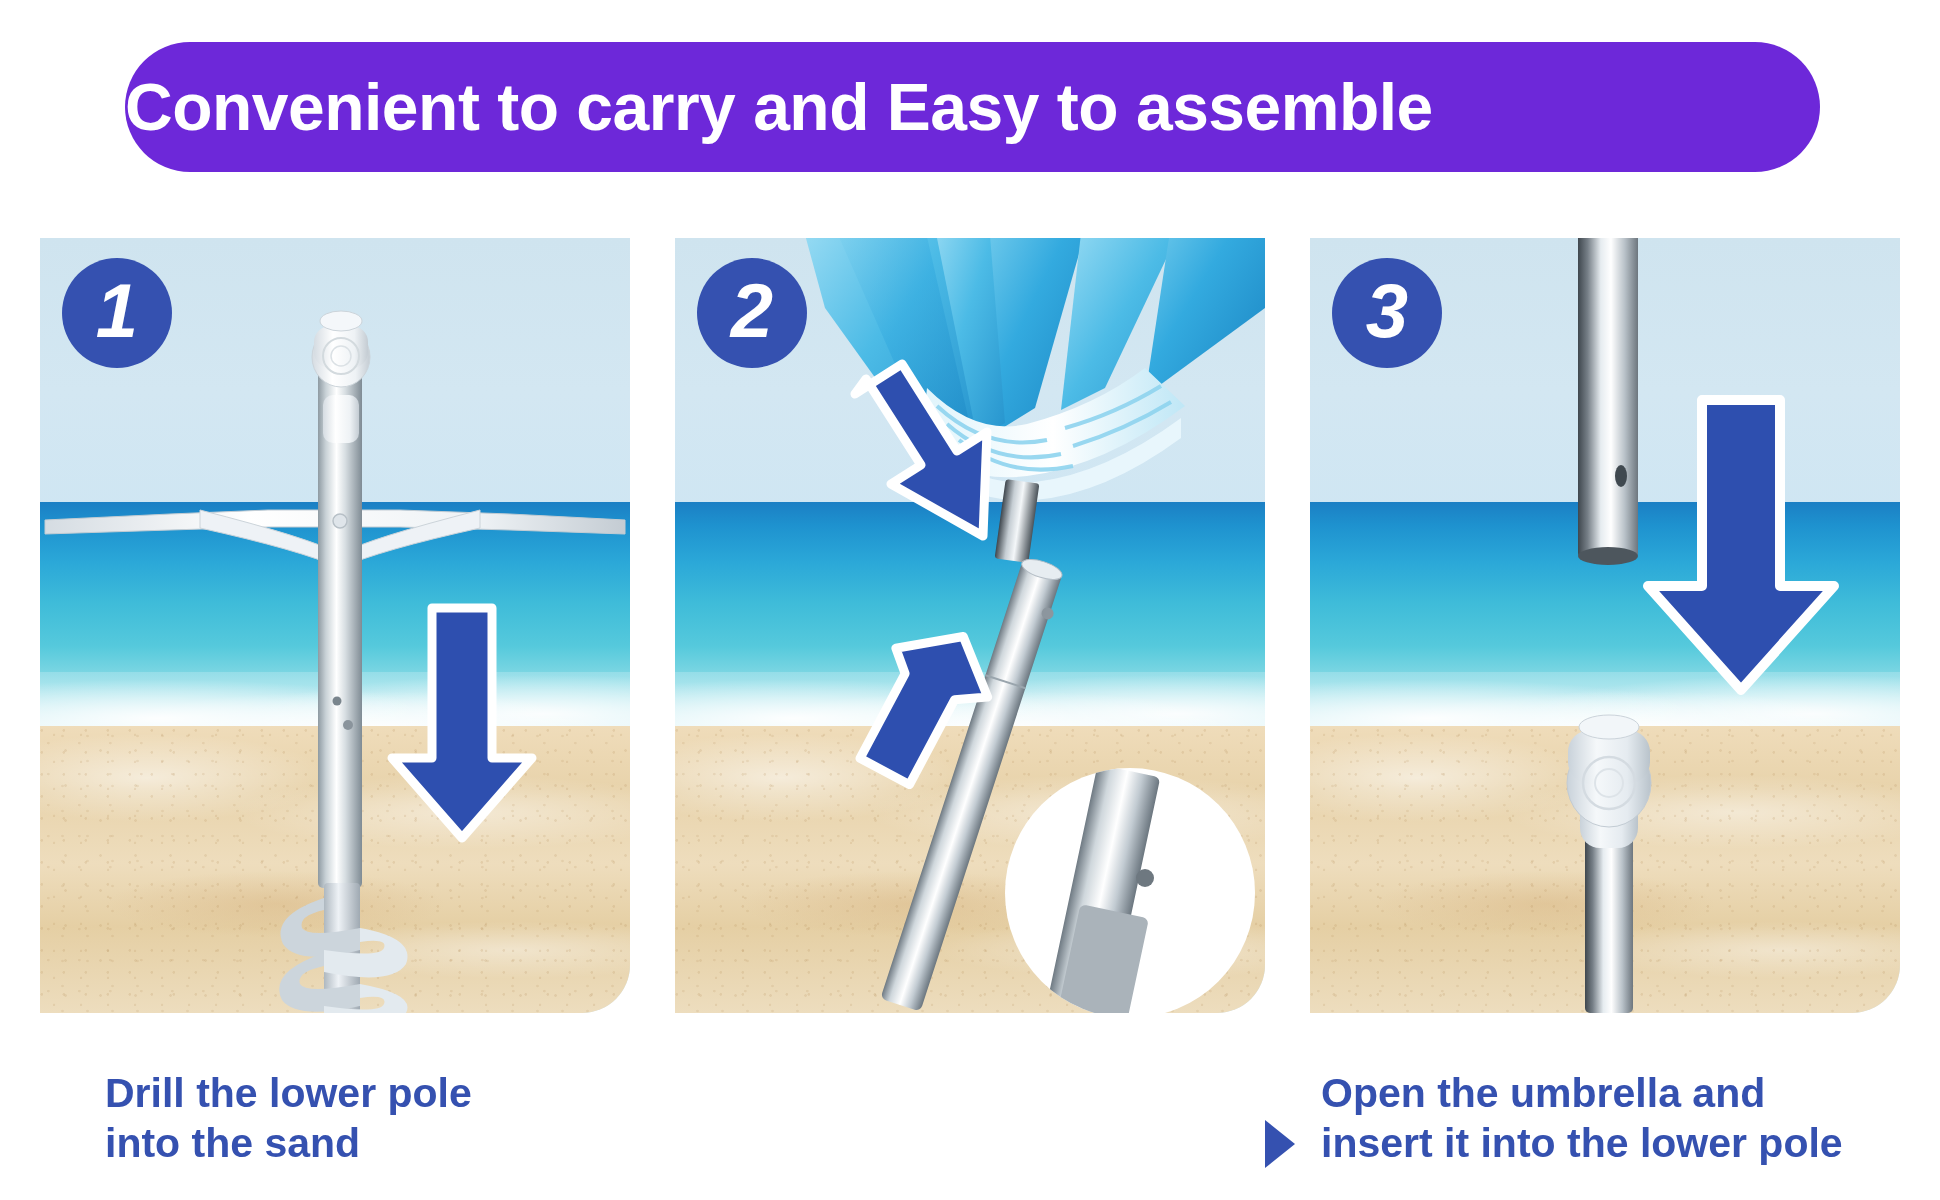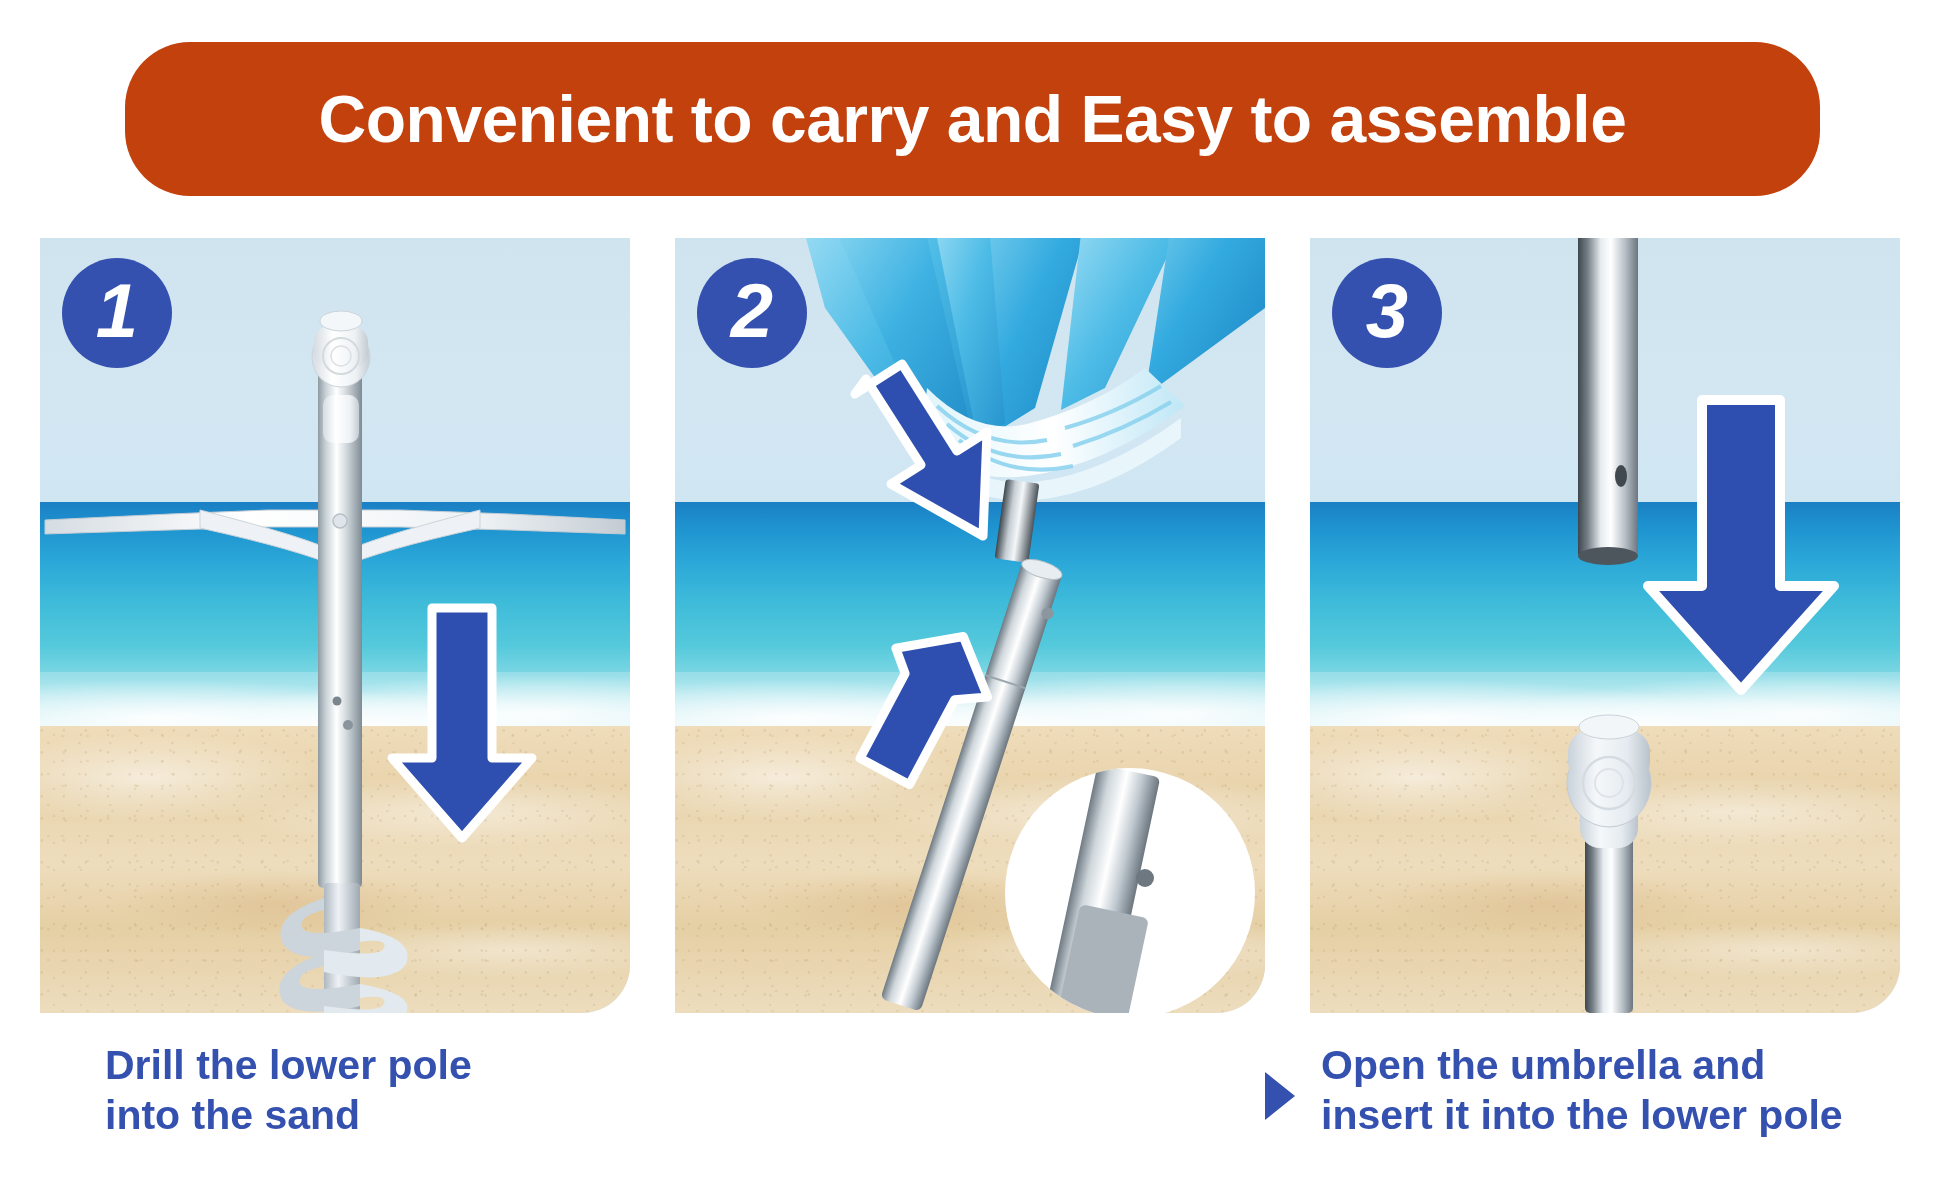--- a/index.html
+++ b/index.html
@@ -8,24 +8,24 @@
     background:#ffffff;
     font-family:"Liberation Sans", sans-serif;
     overflow:hidden;
     position:relative;
   }
 
   
   .title-banner{
     position:absolute;
     left:125px; top:42px;
-    width:1695px; height:154px;
-    background:#c2410c;
+    width:1695px; height:130px;
+    background:#6d28d9;
     border-radius:65px;
-    display:flex; align-items:center; justify-content:center;
+    display:flex; align-items:center; justify-content:flex-start;
   }
   .title-text{
     color:#ffffff;
     font-size:66px;
     font-weight:bold;
     letter-spacing:-0.5px;
     white-space:nowrap;
     line-height:1;
   }
 
@@ -104,26 +104,26 @@
     display:flex;align-items:center;justify-content:center;
     z-index:6;
   }
   .badge span{
     color:#fff;font-size:76px;font-weight:bold;font-style:italic;
     line-height:1; transform:translateY(-2px);
   }
 
   
   .captions{
-    position:absolute; left:0; top:1040px; width:1940px; height:130px;
+    position:absolute; left:0; top:1068px; width:1940px; height:130px;
   }
   .cap{ position:absolute; top:0; display:flex; align-items:flex-start; }
   .cap.c1{left:105px;}
   .cap.c2{left:600px;}
-  .cap.c3{left:1265px;}
+  .cap.c3{left:1265px;align-items:flex-end;}
   .cap-arrow{
     width:0;height:0;
     border-left:30px solid #3551B0;
     border-top:24px solid transparent;
     border-bottom:24px solid transparent;
     margin-top:32px; margin-right:26px;
     flex:0 0 auto;
   }
   .cap-text{
     color:#3551B0;

